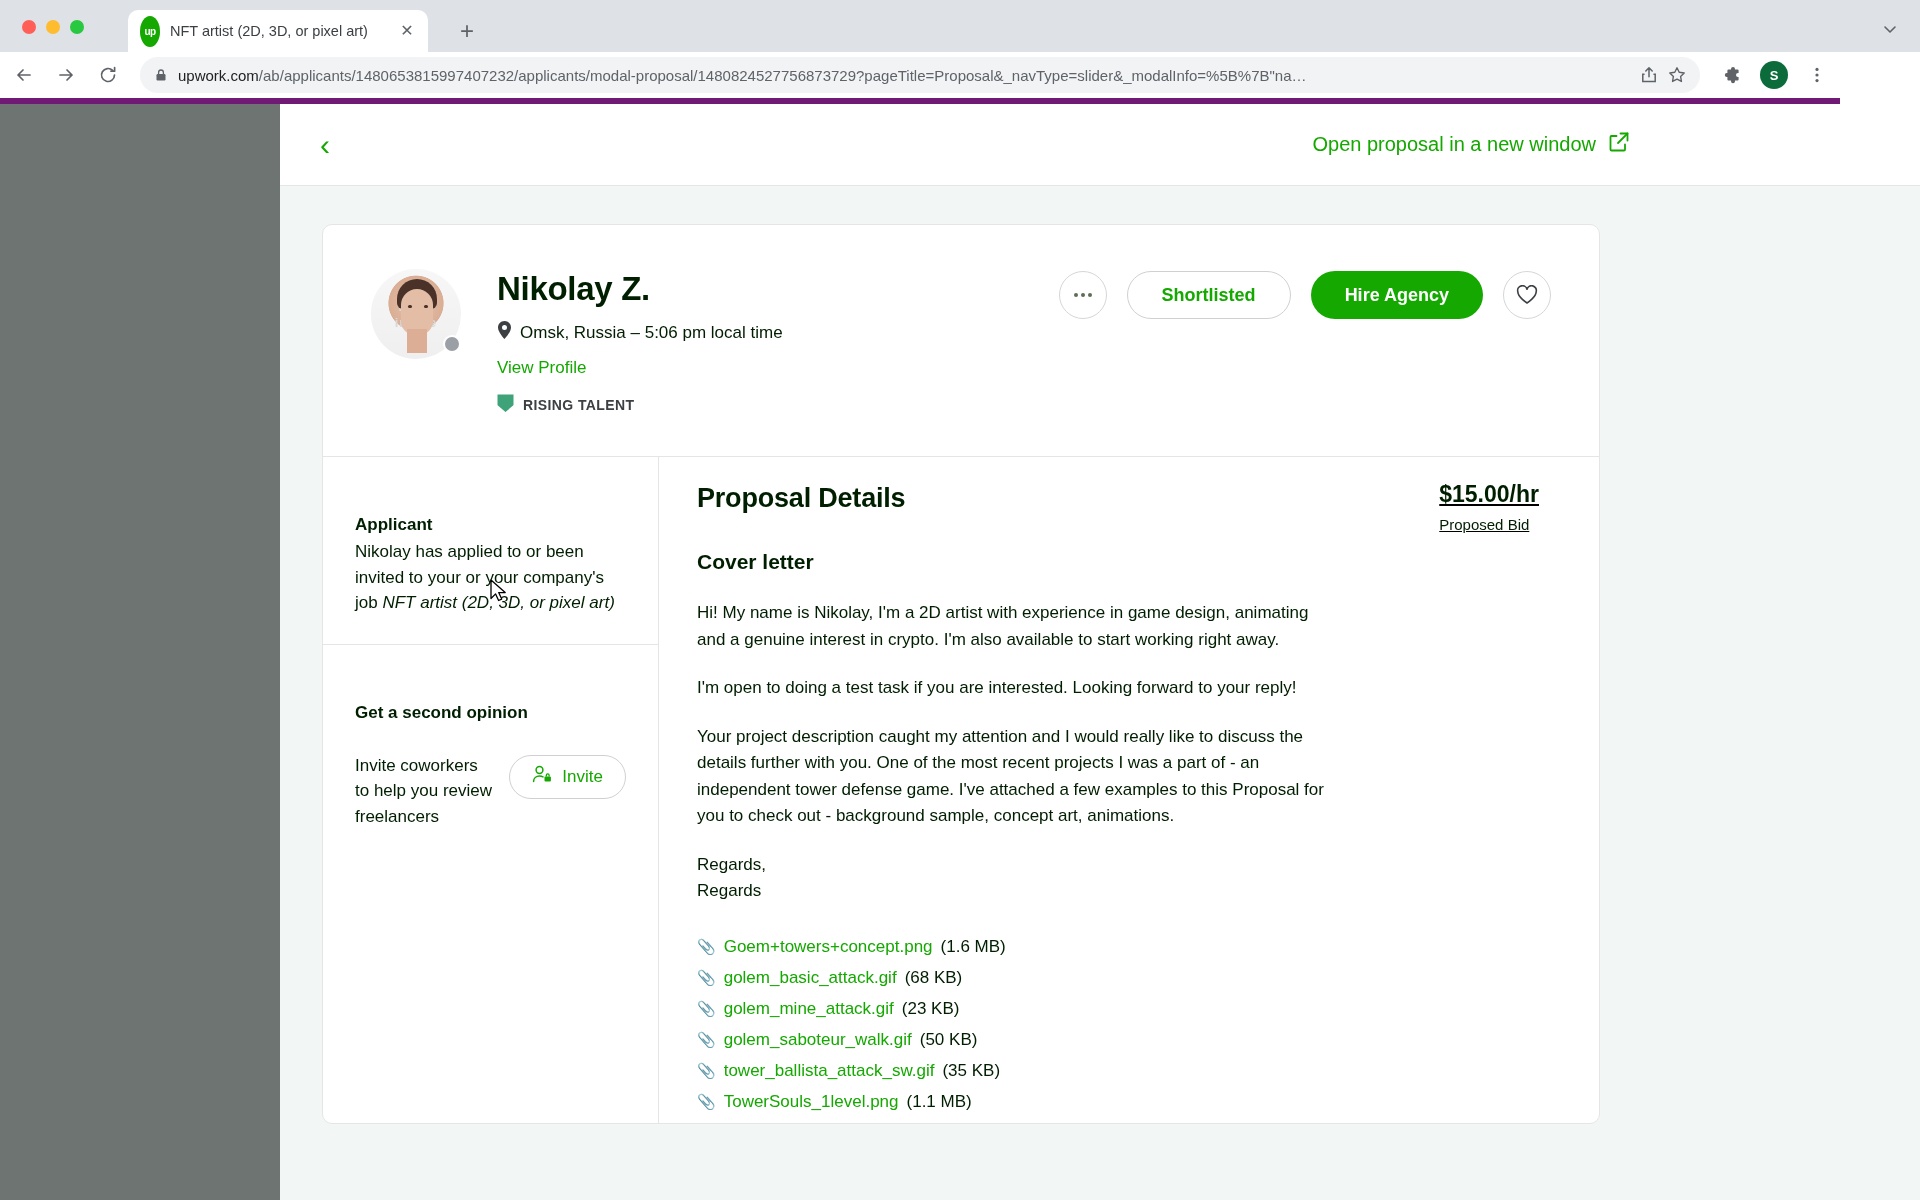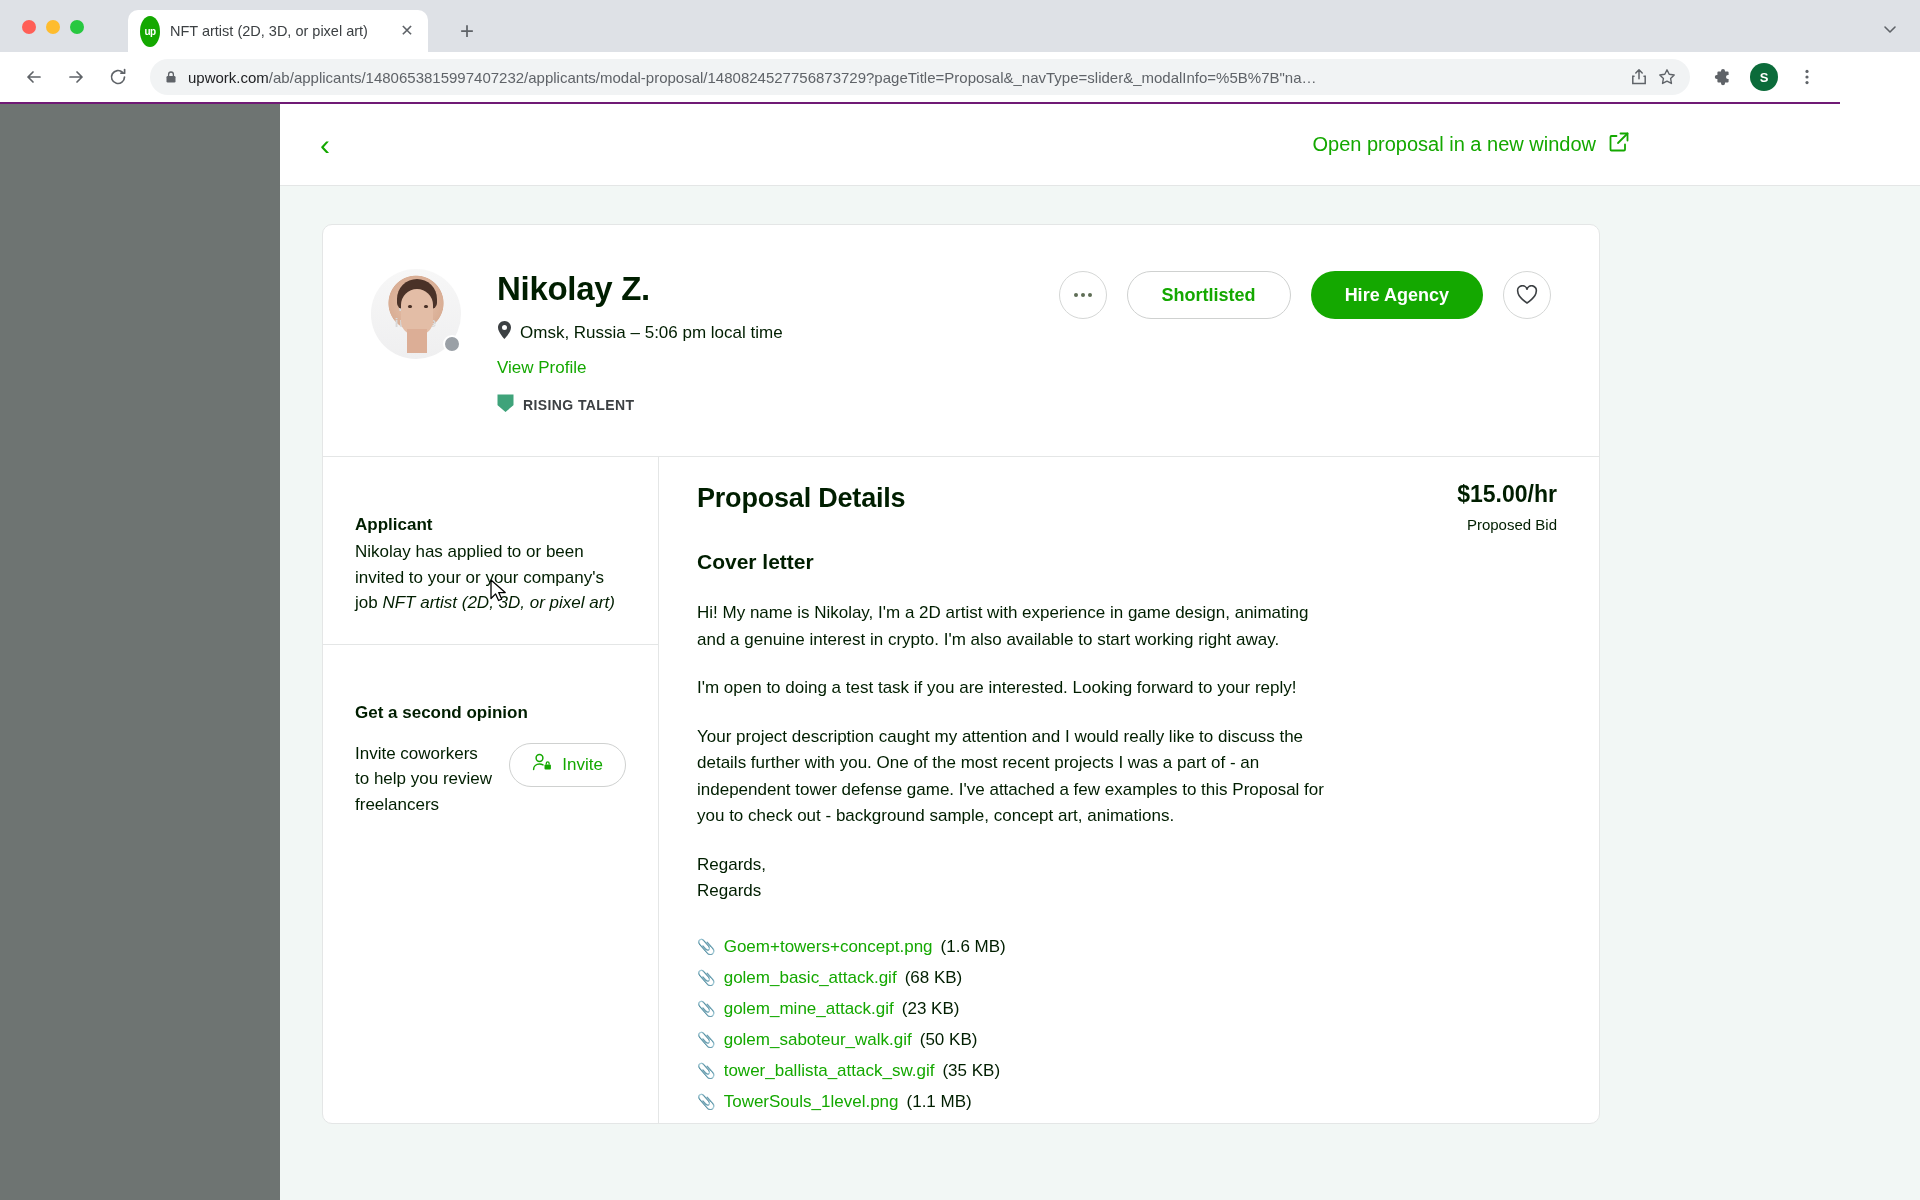--- a/index.html
+++ b/index.html
@@ -57,23 +57,23 @@
   }
   .chev-down {
     position:absolute; right:22px; bottom:11px;
     color:#5f6368;
   }
 
   .browser-bar {
     width:1840px; height:52px;
     background:#ffffff;
     display:flex; align-items:center;
-    padding:0 16px;
+    padding:0 6px;
     gap:6px;
-    border-bottom:2px solid #701a75;
+    border-bottom:6px solid #701a75;
   }
   .navbtn {
     width:36px; height:36px; border-radius:50%;
     display:flex; align-items:center; justify-content:center;
     color:#5f6368; flex:none;
   }
   .omnibox {
     flex:1; height:36px;
     background:#f1f3f4;
     border-radius:18px;
@@ -261,41 +261,41 @@
     font-size:17px; font-weight:700; color:#001e00;
     margin-bottom:4px;
     margin-top:32px;
   }
   .sec-p {
     font-size:17px; color:#001e00; line-height:1.5;
   }
   .sec-p em { font-style:italic; }
   .opinion-row {
     display:flex; align-items:flex-start; gap:16px;
-    margin-top:18px;
+    margin-top:30px;
   }
   .opinion-txt {
     font-size:17px; color:#001e00; line-height:1.5;
     width:150px;
   }
   .btn-invite {
     height:44px; padding:0 22px; border-radius:22px;
     border:1px solid #cfd1d0; background:#fff;
     color:#14a800; font-size:17px; font-weight:500;
     display:flex; align-items:center; gap:10px;
     flex:none; margin-top:2px;
   }
 
   .right-col { flex:1; padding:26px 42px 0 38px; position:relative; }
   .pd-title {
     font-size:27px; font-weight:700; color:#001e00;
     letter-spacing:-0.2px;
   }
   .bid {
-    position:absolute; right:42px; top:24px; text-align:right;
+    position:absolute; right:60px; top:24px; text-decoration:underline;
   }
   .bid-amt { font-size:23px; font-weight:700; color:#001e00; }
   .bid-lbl { font-size:15px; color:#001e00; margin-top:8px; font-weight:400;}
   .cl-title {
     font-size:21px; font-weight:700; color:#001e00;
     margin-top:36px;
   }
   .cl-body { margin-top:26px; }
   .cl-body p {
     font-size:17px; line-height:1.56; color:#001e00;

